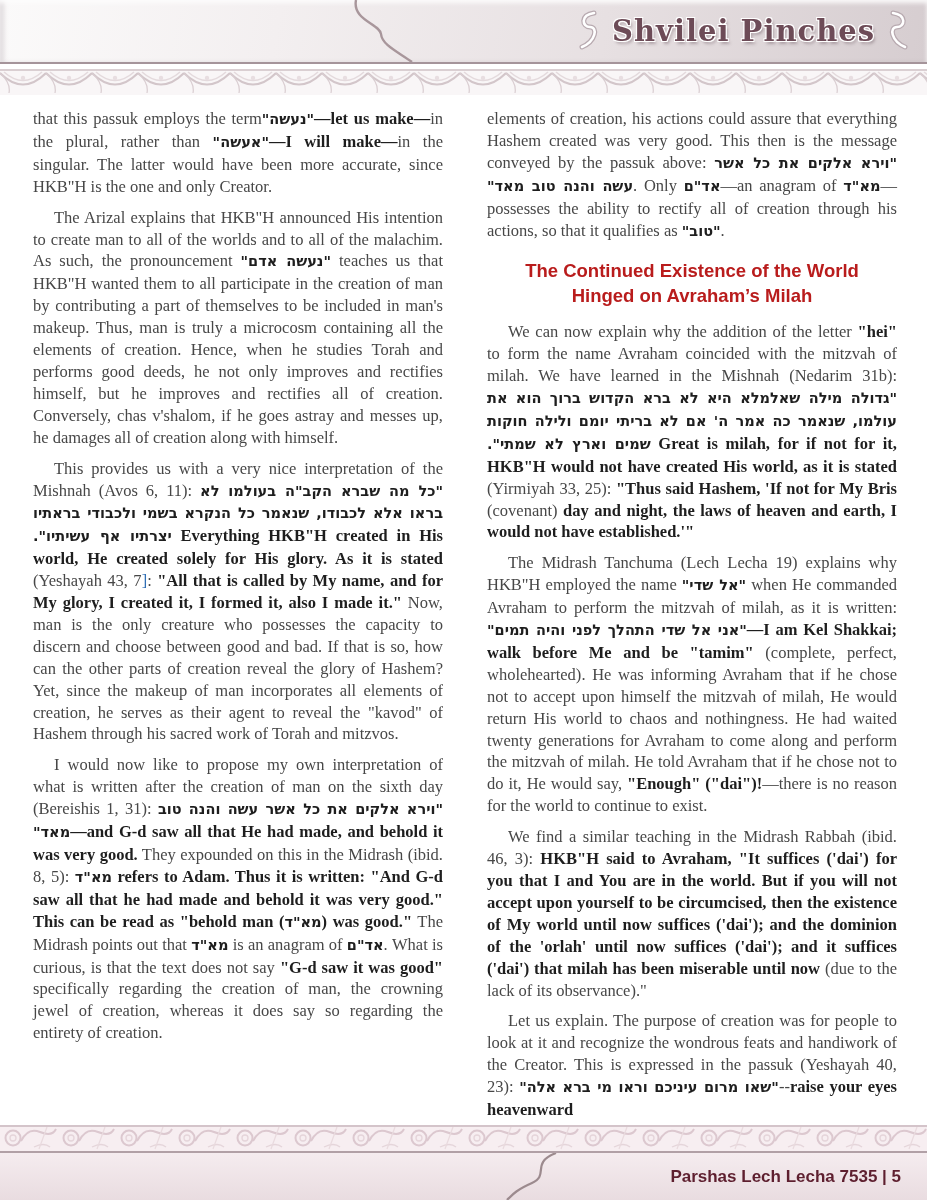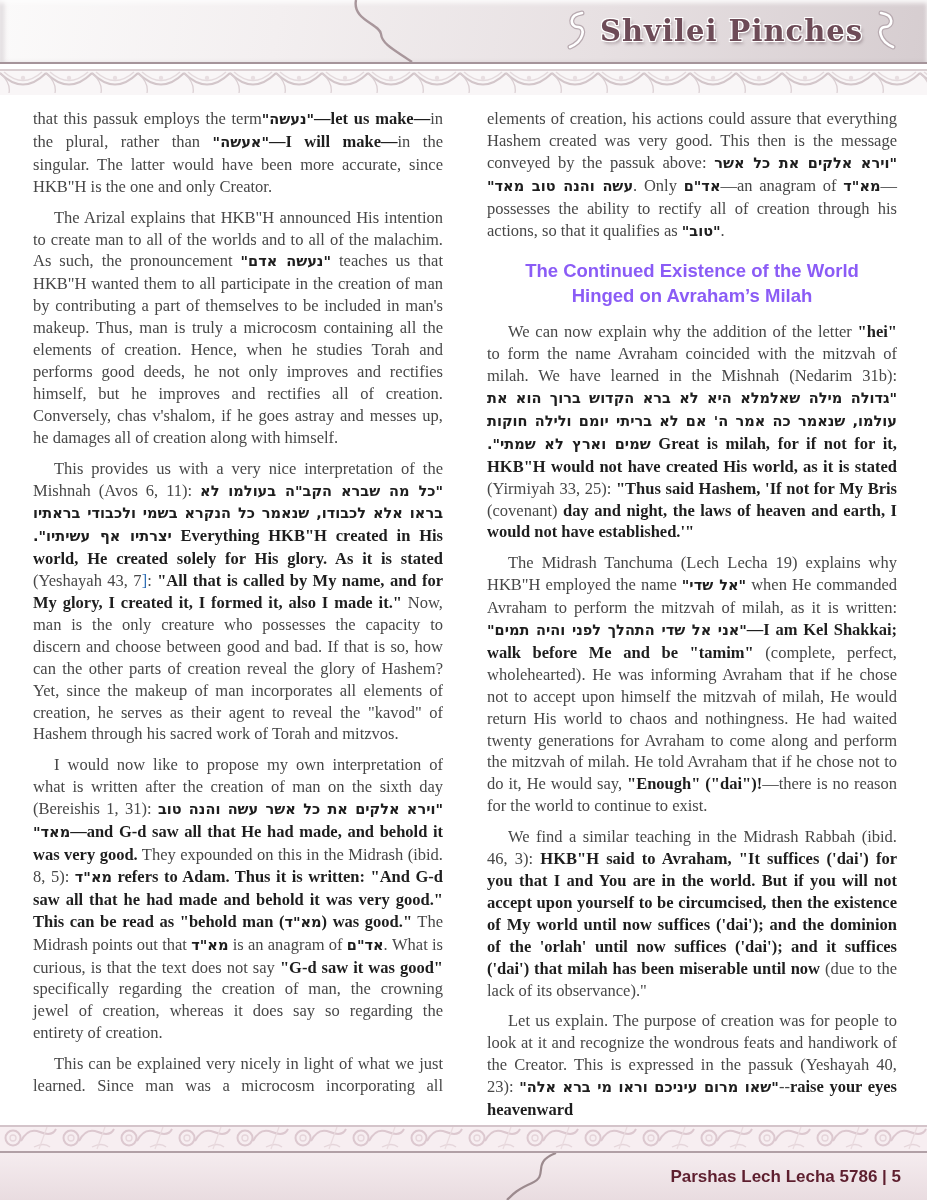--- a/index.html
+++ b/index.html
@@ -8,21 +8,21 @@
     width:927px;height:1200px;margin:0 auto;background:#ffffff;
     display:flex;flex-direction:column;overflow:hidden;position:relative;
     font-family:"Liberation Serif","DejaVu Serif","DejaVu Sans",serif;
   }
   
   .header{
     height:62px;flex:0 0 62px;position:relative;
     background:linear-gradient(100deg,#fbfafa 0%,#f3eff0 30%,#e7e0e2 65%,#d6cdd0 100%);
     box-shadow:inset 0 3px 4px rgba(255,255,255,.9), inset 5px 0 6px -3px rgba(140,125,132,.45);
     display:flex;align-items:center;justify-content:flex-end;
-    padding-right:26px;gap:12px;
+    padding-right:14px;gap:12px;
   }
   .masthead-title{
     margin:0;font-family:"DejaVu Serif",serif;font-weight:700;
     font-size:29px;letter-spacing:1px;color:#6d4b57;
     text-shadow:-1px -1px 0 #fff,1px -1px 0 #fff,-1px 1px 0 #fff,1px 1px 0 #fff,2px 3px 3px rgba(110,90,100,.45);
   }
   .header-swoosh{position:absolute;left:0;top:0;pointer-events:none;}
   .header-rule{height:5px;flex:0 0 5px;border-top:2px solid #a5949a;background:#ffffff;}
   .lace{display:block;flex:0 0 26px;}
   
@@ -38,21 +38,21 @@
   }
   .para.indent{text-indent:21px;}
   .para.jlast{text-align-last:justify;}
   .r-p{}
   .r-b{font-weight:700;color:#1e1e1e;}
   .r-h{font-weight:700;color:#1e1e1e;font-size:0.88em;direction:rtl;unicode-bidi:isolate;font-family:"DejaVu Sans","Liberation Serif",sans-serif;}
   .r-lb{color:#2f6eb5;}
   .section-heading{
     font-family:"Liberation Sans","DejaVu Sans",sans-serif;
     font-weight:700;font-size:18.5px;line-height:1.32;
-    color:#8b5cf6;text-align:center;
+    color:#b91c1c;text-align:center;
     max-width:345px;margin:17px auto 13px auto;
   }
   
   .scroll-border{display:block;flex:0 0 26px;}
   .footer{
     height:47px;flex:0 0 47px;position:relative;
     border-top:2px solid #b1a0a6;
     background:linear-gradient(#f5ecef,#ead license 0%);
     background:linear-gradient(#f5ecef,#e9dce0);
     display:flex;align-items:center;justify-content:flex-end;
@@ -99,21 +99,20 @@
     <rect width="927" height="26" fill="url(#lacep)"></rect>
     <line x1="0" y1="1" x2="927" y2="1" stroke="#cfc2c6" stroke-width="1.4"></line>
   </svg>
 
   <div class="content">
     <div class="col">
         <p class="para"><span class="r-p">that this passuk employs the term</span><span class="r-h">"נעשה"</span><span class="r-b">—let us make—</span><span class="r-p">in the plural, rather than </span><span class="r-h">"אעשה"</span><span class="r-b">—I will make—</span><span class="r-p">in the singular.  The latter would have been more accurate, since HKB"H is the one and only Creator.</span></p>
         <p class="para indent"><span class="r-p">The Arizal explains that HKB"H announced His intention to create man to all of the worlds and to all of the malachim.  As such, the pronouncement </span><span class="r-h">"נעשה אדם"</span><span class="r-p"> teaches us that HKB"H wanted them to all participate in the creation of man by contributing a part of themselves to be included in man's makeup.  Thus, man is truly a microcosm containing all the elements of creation.  Hence, when he studies Torah and performs good deeds, he not only improves and rectifies himself, but he improves and rectifies all of creation.  Conversely, chas v'shalom, if he goes astray and messes up, he damages all of creation along with himself.</span></p>
         <p class="para indent"><span class="r-p">This provides us with a very nice interpretation of the Mishnah (Avos 6, 11): </span><span class="r-h">"כל מה שברא הקב"ה בעולמו לא בראו אלא לכבודו, שנאמר כל הנקרא בשמי ולכבודי בראתיו יצרתיו אף עשיתיו".</span><span class="r-p"> </span><span class="r-b">Everything HKB"H created in His world, He created solely for His glory. As it is stated </span><span class="r-p">(Yeshayah 43, 7</span><span class="r-lb">]</span><span class="r-p">: </span><span class="r-b">"All that is called by My name, and for My glory, I created it, I formed it, also I made it."</span><span class="r-p">  Now, man is the only creature who possesses the capacity to discern and choose between good and bad.  If that is so, how can the other parts of creation reveal the glory of Hashem?  Yet, since the makeup of man incorporates all elements of creation, he serves as their agent to reveal the "kavod" of Hashem through his sacred work of Torah and mitzvos.</span></p>
         <p class="para indent"><span class="r-p">I would now like to propose my own interpretation of what is written after the creation of man on the sixth day (Bereishis 1, 31): </span><span class="r-h">"וירא אלקים את כל אשר עשה והנה טוב מאד"</span><span class="r-b">—and G-d saw all that He had made, and behold it was very good.</span><span class="r-p">  They expounded on this in the Midrash (ibid. 8, 5): </span><span class="r-h">מא"ד</span><span class="r-b"> refers to Adam.  Thus it is written: "And G-d saw all that he had made and behold it was very good."  This can be read as "behold man (</span><span class="r-h">מא"ד</span><span class="r-b">) was good."</span><span class="r-p"> The Midrash points out that </span><span class="r-h">מא"ד</span><span class="r-p"> is an anagram of </span><span class="r-h">אד"ם</span><span class="r-p">.  What is curious, is that the text does not say </span><span class="r-b">"G-d saw it was good"</span><span class="r-p"> specifically regarding the creation of man, the crowning jewel of creation, whereas it does say so regarding the entirety of creation.</span></p>
-        <p class="para indent jlast"><span class="r-p">This can be explained very nicely in light of what we just learned.  Since man was a microcosm incorporating all</span></p>
       </div>
     <div class="col">
         <p class="para"><span class="r-p">elements of creation, his actions could assure that everything Hashem created was very good.  This then is the message conveyed by the passuk above: </span><span class="r-h">"וירא אלקים את כל אשר עשה והנה טוב מאד"</span><span class="r-p">.  Only </span><span class="r-h">אד"ם</span><span class="r-p">—an anagram of </span><span class="r-h">מא"ד</span><span class="r-p">—possesses the ability to rectify all of creation through his actions, so that it qualifies as </span><span class="r-h">"טוב"</span><span class="r-p">.</span></p>
         <h2 class="section-heading">The Continued Existence of the World Hinged on Avraham’s Milah</h2>
         <p class="para indent"><span class="r-p">We can now explain why the addition of the letter </span><span class="r-b">"hei"</span><span class="r-p"> to form the name Avraham coincided with the mitzvah of milah.  We have learned in the Mishnah (Nedarim 31b): </span><span class="r-h">"גדולה מילה שאלמלא היא לא ברא הקדוש ברוך הוא את עולמו, שנאמר כה אמר ה' אם לא בריתי יומם ולילה חוקות שמים וארץ לא שמתי".</span><span class="r-p"> </span><span class="r-b">Great is milah, for if not for it, HKB"H would not have created His world, as it is stated </span><span class="r-p">(Yirmiyah 33, 25): </span><span class="r-b">"Thus said Hashem, 'If not for My Bris </span><span class="r-p">(covenant) </span><span class="r-b">day and night, the laws of heaven and earth, I would not have established.'"</span></p>
         <p class="para indent"><span class="r-p">The Midrash Tanchuma (Lech Lecha 19) explains why HKB"H employed the name </span><span class="r-h">"אל שדי"</span><span class="r-p"> when He commanded Avraham to perform the mitzvah of milah, as it is written: </span><span class="r-h">"אני אל שדי התהלך לפני והיה תמים"</span><span class="r-b">—I am Kel Shakkai; walk before Me and be "tamim" </span><span class="r-p">(complete, perfect, wholehearted)</span><span class="r-p">.  He was informing Avraham that if he chose not to accept upon himself the mitzvah of milah, He would return His world to chaos and nothingness.  He had waited twenty generations for Avraham to come along and perform the mitzvah of milah.  He told Avraham that if he chose not to do it, He would say, </span><span class="r-b">"Enough" ("dai")!</span><span class="r-p">—there is no reason for the world to continue to exist.</span></p>
         <p class="para indent"><span class="r-p">We find a similar teaching in the Midrash Rabbah (ibid. 46, 3): </span><span class="r-b">HKB"H said to Avraham, "It suffices ('dai') for you that I and You are in the world.  But if you will not accept upon yourself to be circumcised, then the existence of My world until now suffices ('dai'); and the dominion of the 'orlah' until now suffices ('dai'); and it suffices ('dai') that milah has been miserable until now </span><span class="r-p">(due to the lack of its observance)."</span></p>
         <p class="para indent jlast"><span class="r-p">Let us explain.  The purpose of creation was for people to look at it and recognize the wondrous feats and handiwork of the Creator.  This is expressed in the passuk (Yeshayah 40, 23): </span><span class="r-h">"שאו מרום עיניכם וראו מי ברא אלה"</span><span class="r-p">--</span><span class="r-b">raise your eyes heavenward</span></p>
       </div>
   </div>
@@ -130,16 +129,16 @@
       </pattern>
     </defs>
     <rect width="927" height="26" fill="url(#scrollp)"></rect>
     <line x1="0" y1="1" x2="927" y2="1" stroke="#c9b6bc" stroke-width="1.4"></line>
   </svg>
 
   <div class="footer">
     <svg class="footer-swoosh" width="927" height="47" aria-hidden="true">
       <path d="M556 0 C530 10 550 22 532 30 C516 37 512 42 507 47" fill="none" stroke="#9c8a8e" stroke-width="2.2"></path>
     </svg>
-    <span class="footer-text">Parshas Lech Lecha 5786 | 5</span>
+    <span class="footer-text">Parshas Lech Lecha 7535 | 5</span>
   </div>
 
 </div>
 
 </body></html>

